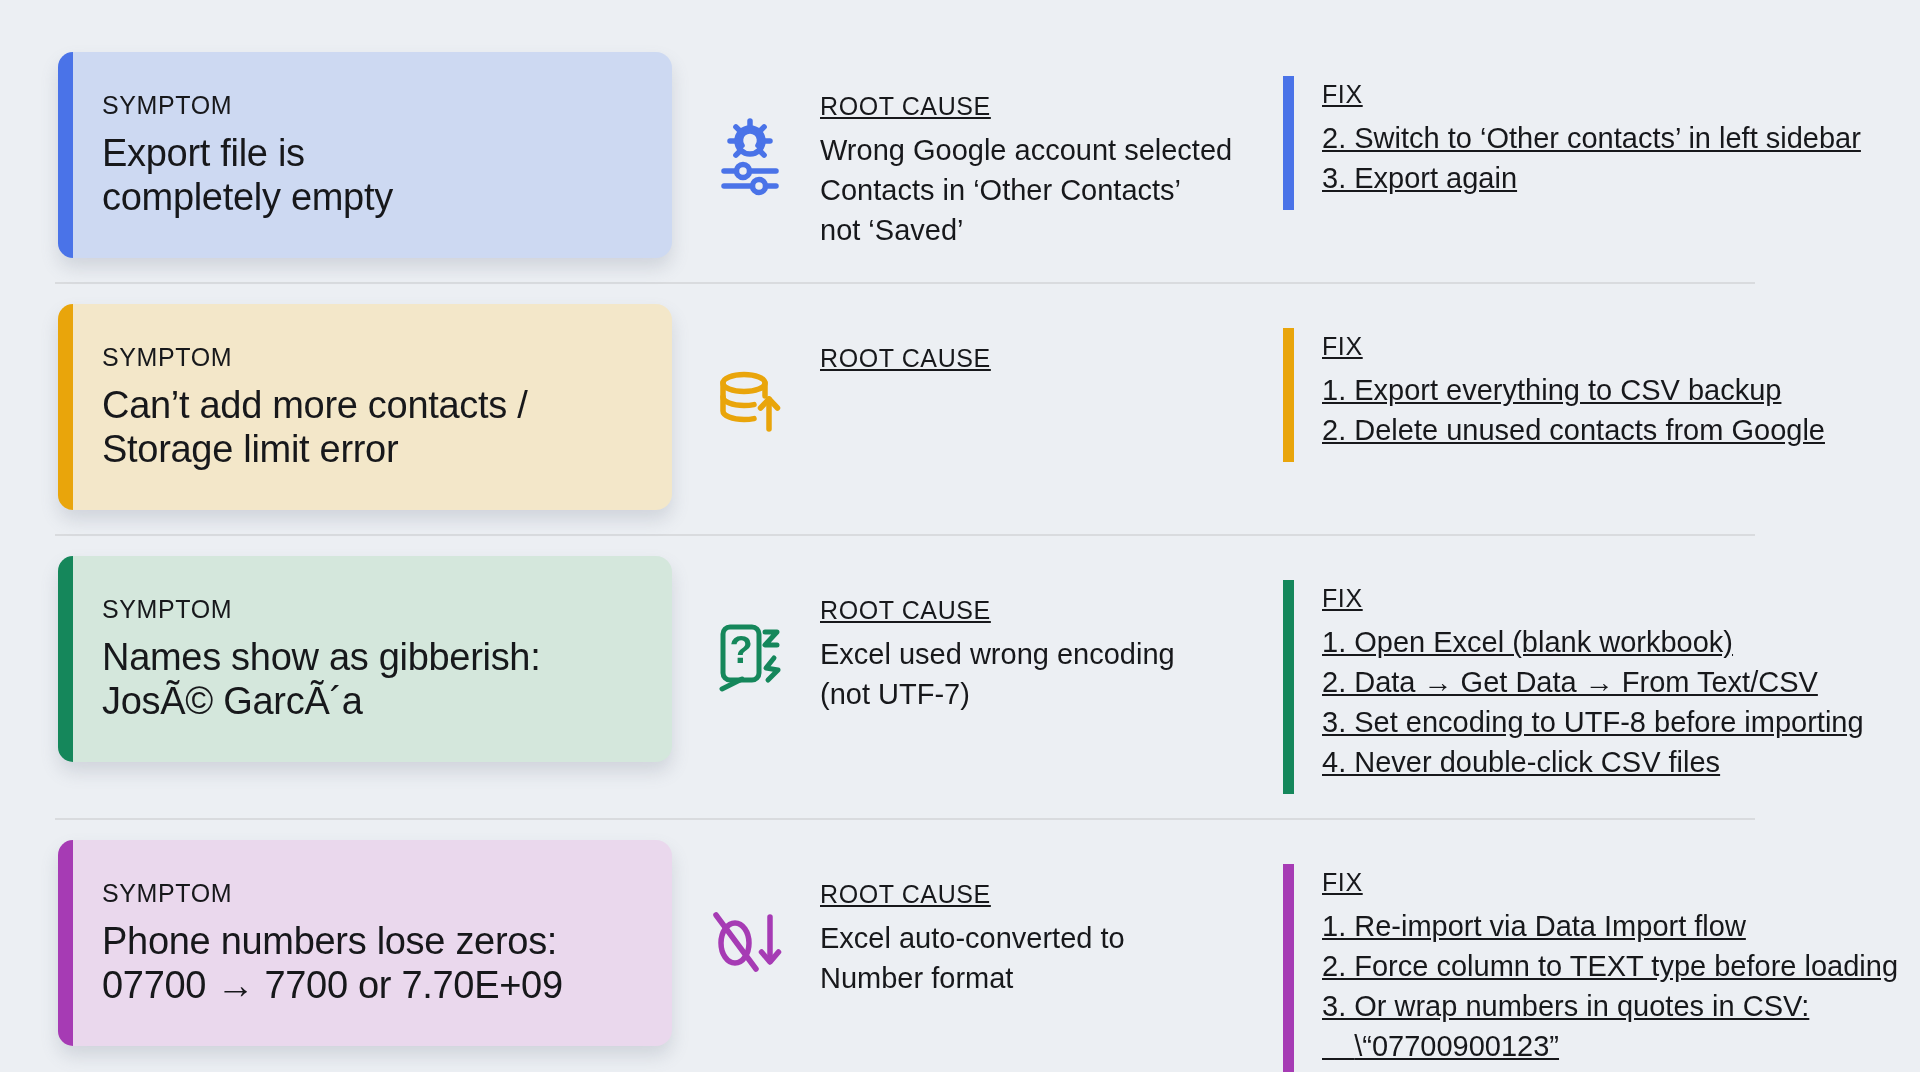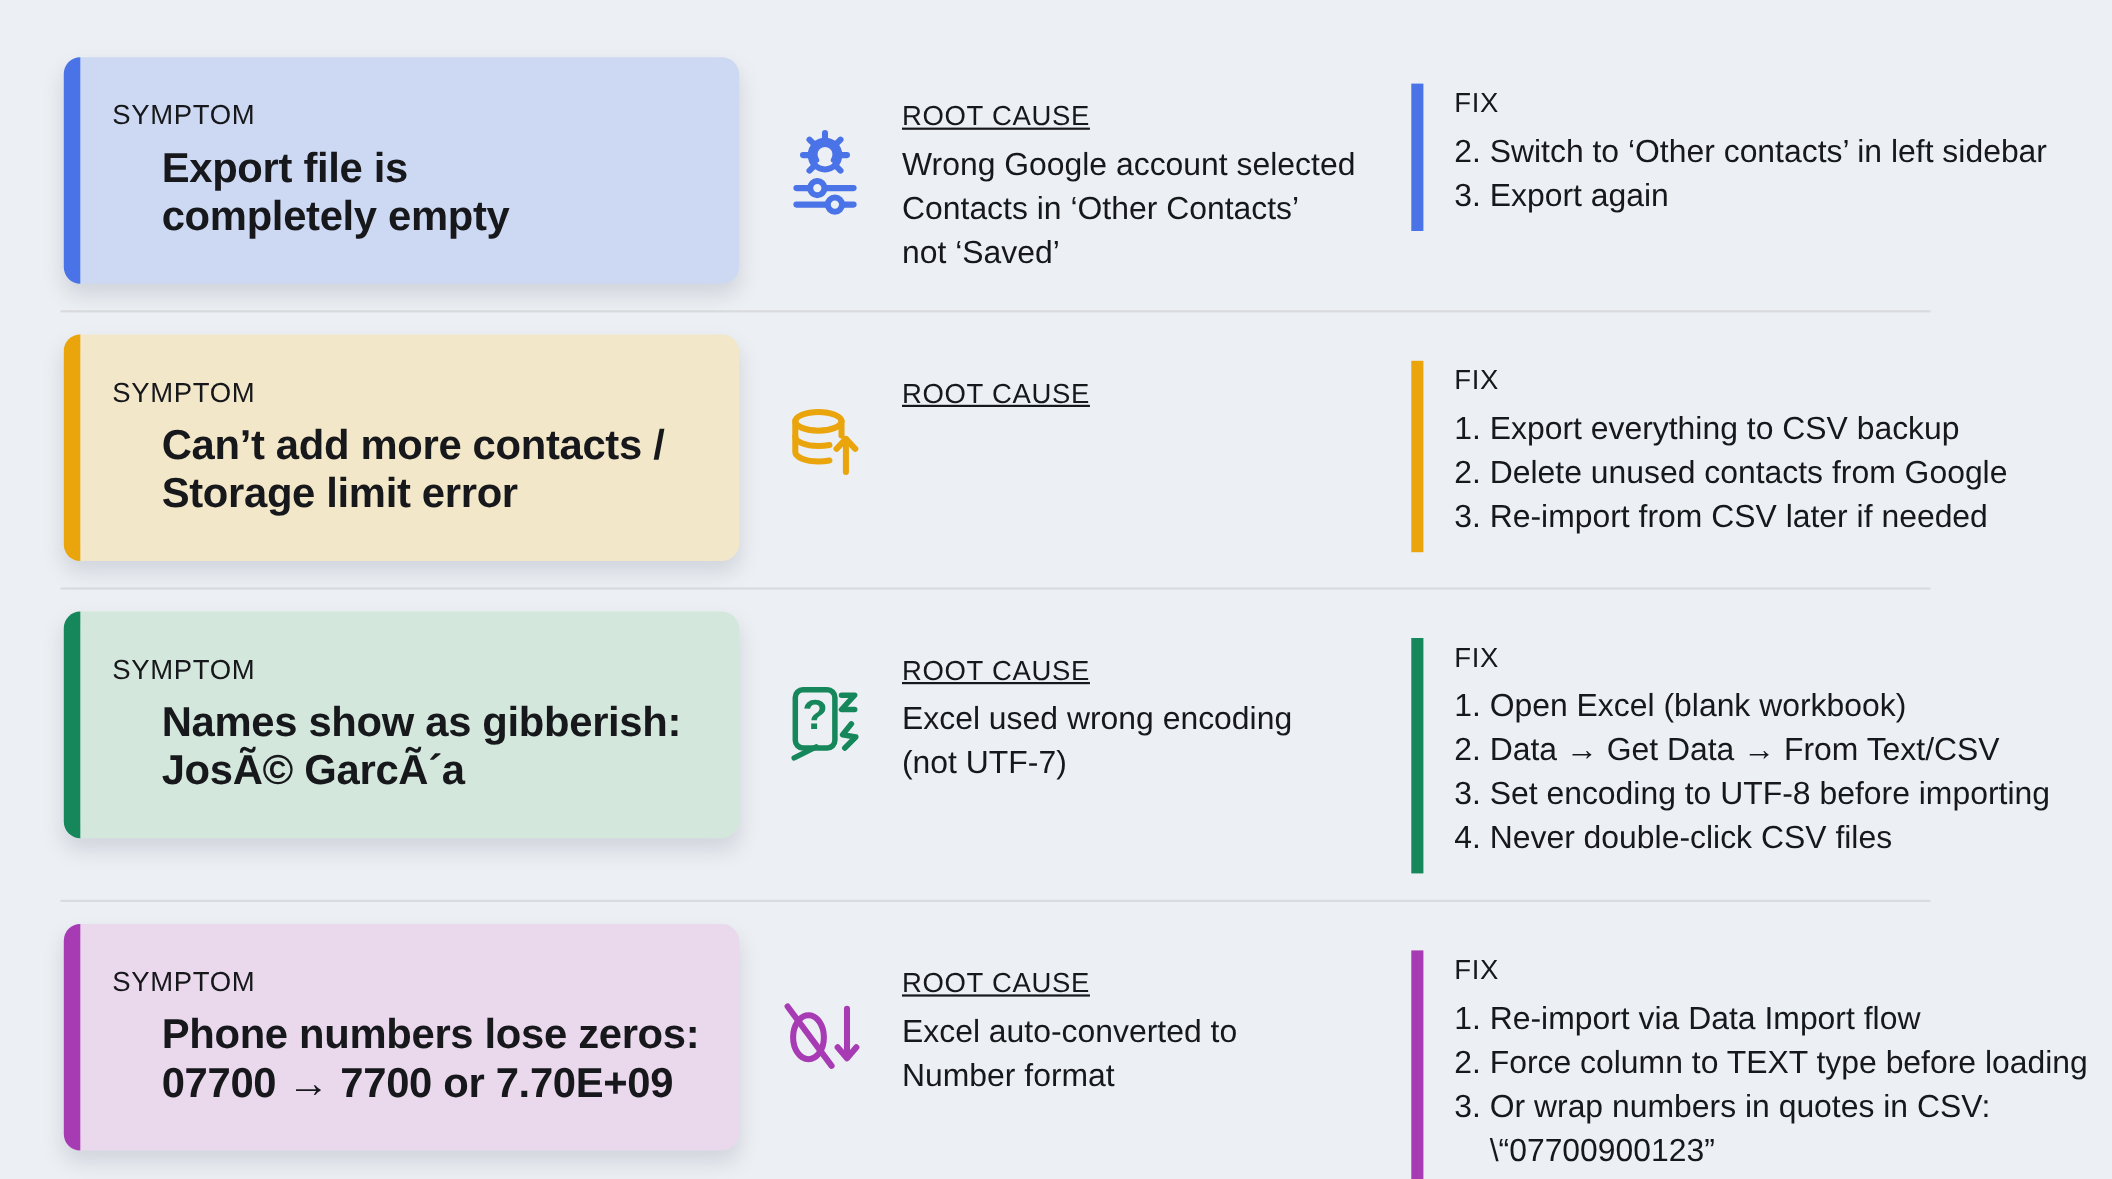--- a/index.html
+++ b/index.html
@@ -23,37 +23,38 @@
     box-shadow:0 10px 18px rgba(100,110,130,0.20);
     flex:none;
   }
   .accent-edge {
     position:absolute; left:0; top:0; bottom:0; width:15px;
     background:var(--accent,#888);
     border-radius:16px 0 0 16px;
   }
   .sym-label { font-size:25px; letter-spacing:0.6px; margin-bottom:11px; }
   .sym-title {
-    font-size:38px; font-weight:bold; line-height:1.16;
-    letter-spacing:-0.3px; white-space:pre-wrap;margin-left:45px;
+    font-size:38px; font-weight:normal; line-height:1.16;
+    letter-spacing:-0.3px; white-space:pre-wrap;
   }
 
   
   .cause { display:flex; box-sizing:border-box; margin-left:38px; width:535px; padding-top:40px; flex:none; }
   .cause-icon { width:80px; height:84px; flex:none; margin:22px 30px 0 0; color:var(--accent,#888); }
   .cause-icon svg { width:100%; height:100%; display:block; }
   .cause-icon text { font:bold 38px "Liberation Sans","DejaVu Sans",sans-serif; }
   .cause-label { font-size:25px; letter-spacing:0.6px; margin-bottom:9px;text-decoration:underline; }
   .cause-text { font-size:29px; line-height:1.38; white-space:pre-wrap; }
 
   
   .fix {
     margin-left:38px; margin-top:24px;
     border-left:11px solid var(--accent,#888);
     padding:4px 0 12px 28px;
+    text-decoration:underline;
   }
   .fix-label { font-size:25px; letter-spacing:0.6px; margin-bottom:9px; }
   .fix-step { font-size:29px; line-height:1.38; white-space:pre-wrap; }
 
   .divider { height:2px; background:#D9DBDE; margin:24px 165px 20px 55px; }
 </style>
 </head>
 <body style="background: rgb(236, 239, 243);">
 
 <div class="page">
@@ -122,21 +123,20 @@
         </svg>
       </div>
       <div>
         <div class="cause-label">ROOT CAUSE</div>
       </div>
     </div>
     <div class="fix">
       <div class="fix-label">FIX</div>
       <div class="fix-step">1. Export everything to CSV backup</div>
       <div class="fix-step">2. Delete unused contacts from Google</div>
-      <div class="fix-step">3. Re-import from CSV later if needed</div>
     </div>
   </div>
 
   <div class="divider"></div>
 
   <div class="row" style="--accent: #15875B; --card-bg: #D4E7DC;">
     <div class="symptom-card">
       <div class="accent-edge"></div>
       <div class="sym-label">SYMPTOM</div>
       <div class="sym-title">Names show as gibberish:

